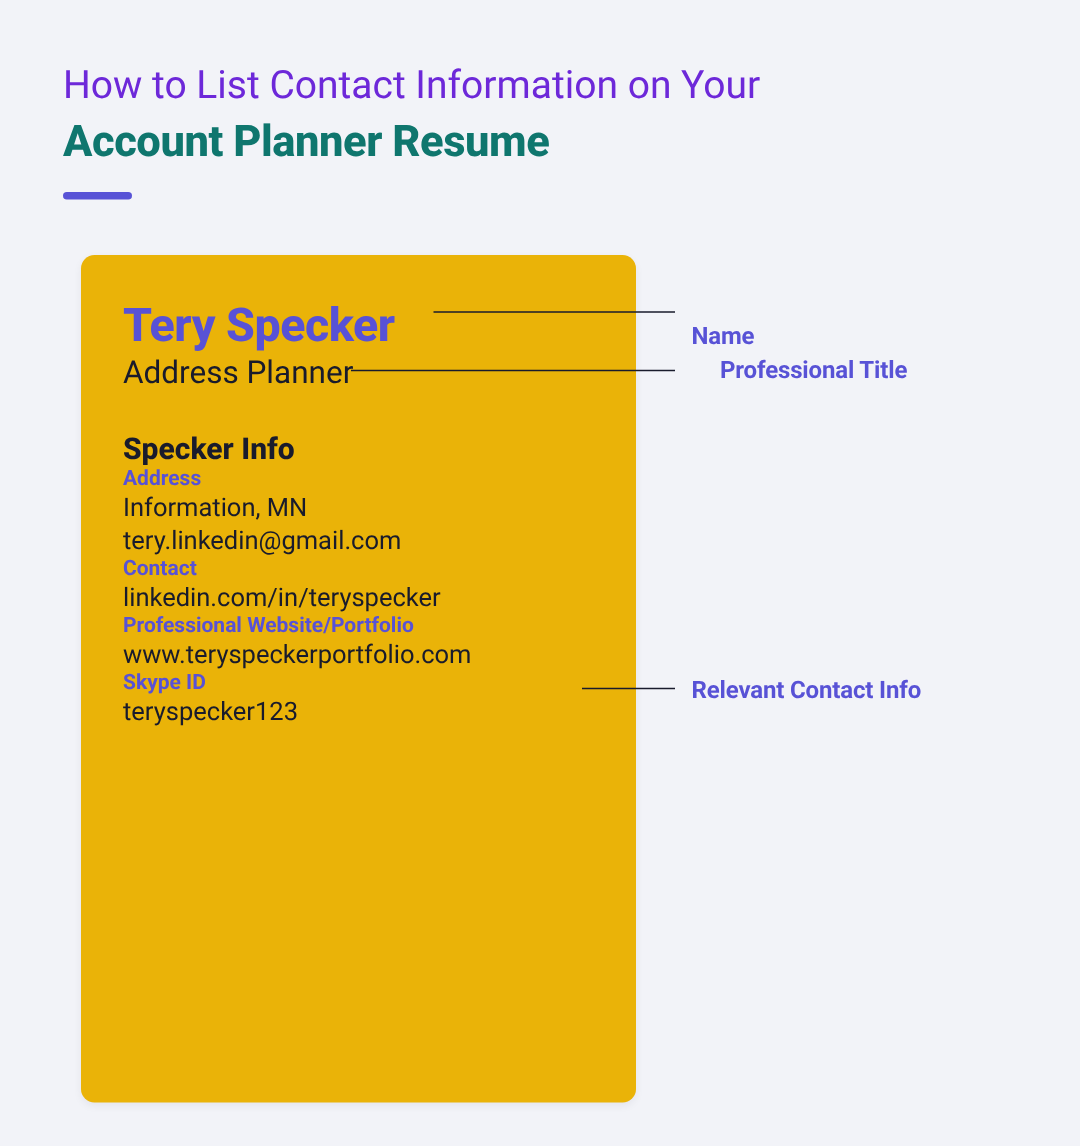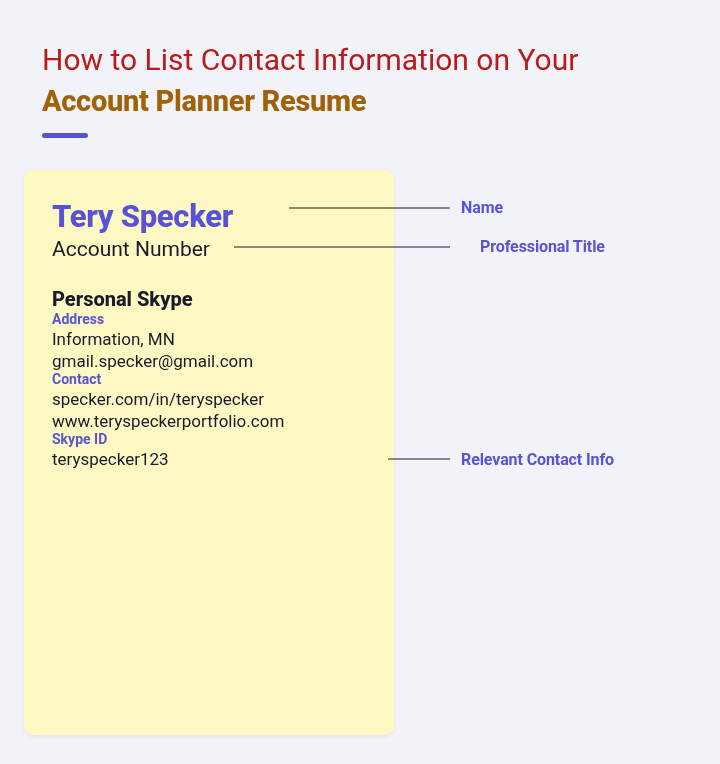--- a/index.html
+++ b/index.html
@@ -7,80 +7,81 @@
       width: 720px;
       height: 764px;
       background: #f2f3f8;
       font-family: -apple-system, BlinkMacSystemFont, "Segoe UI", Roboto, Helvetica, Arial, sans-serif;
       color: #191b2c;
       position: relative;
       overflow: hidden;
     }
     .container { padding: 40px 42px 0; position: relative; }
     .heading-block { margin-bottom: 46px; }
-    .heading-line1 { font-size: 30px; font-weight: 400; color: #b91c1c; line-height: 1.35; }
-    .heading-line2 { font-size: 29px; font-weight: 800; color: #a16207; line-height: 1.3; margin-top: 2px; letter-spacing: -0.3px; }
+    .heading-line1 { font-size: 26px; font-weight: 400; color: #6d28d9; line-height: 1.35; }
+    .heading-line2 { font-size: 29px; font-weight: 800; color: #0f766e; line-height: 1.3; margin-top: 2px; letter-spacing: -0.3px; }
     .accent-underline { width: 46px; height: 5px; background: #5852d6; border-radius: 3px; margin-top: 13px; }
     .card {
       position: absolute;
-      left: 24px;
+      left: 54px;
       top: 170px;
       width: 370px;
       height: 565px;
-      background: #fef9c3;
+      background: #eab308;
       border-radius: 9px;
       box-shadow: 0 2px 6px rgba(20,22,50,0.06);
       padding: 28px 28px 20px;
     }
     .card-name { font-size: 31px; font-weight: 800; color: #5852d6; letter-spacing: -0.3px; }
     .card-title { font-size: 21px; font-weight: 400; color: #191b2c; margin-top: 2px; }
     .card-section-heading { font-size: 20px; font-weight: 800; color: #191b2c; margin-top: 26px; }
     .field { }
     .field-label { font-size: 14px; font-weight: 700; color: #5852d6; }
     .field-value { font-size: 17px; font-weight: 400; color: #191b2c; margin-top: 2px; }
     .annotation {
       position: absolute;
       font-size: 16px;
       font-weight: 700;
       color: #5852d6;
       letter-spacing: -0.1px;
     }
-    .anno-name { left: 461px; top: 198px; }
+    .anno-name { left: 461px; top: 214px; }
     .anno-title { left: 480px; top: 237px; }
     .anno-contact { left: 461px; top: 450px; }
     svg.lines { position: absolute; left: 0; top: 0; width: 720px; height: 764px; pointer-events: none; }
   </style>
 </head>
 <body>
 
 <div class="container">
   <div class="heading-block">
     <div class="heading-line1">How to List Contact Information on Your</div>
     <div class="heading-line2">Account Planner Resume</div>
     <div class="accent-underline"></div>
   </div>
 </div>
 
 <div class="card">
   <div class="card-name">Tery Specker</div>
-  <div class="card-title">Account Number</div>
-  <div class="card-section-heading">Personal Skype</div>
+  <div class="card-title">Address Planner</div>
+  <div class="card-section-heading">Specker Info</div>
 
   <div class="field">
     <div class="field-label">Address</div>
     <div class="field-value">Information, MN</div>
   </div>
   <div class="field">
-    <div class="field-value">gmail.specker@gmail.com</div>
+    <div class="field-value">tery.linkedin@gmail.com</div>
   </div>
   <div class="field">
     <div class="field-label">Contact</div>
-    <div class="field-value">specker.com/in/teryspecker</div>
+    <div class="field-value">linkedin.com/in/teryspecker</div>
   </div>
   <div class="field">
+    <div class="field-label">Professional Website/Portfolio</div>
     <div class="field-value">www.teryspeckerportfolio.com</div>
   </div>
   <div class="field">
     <div class="field-label">Skype ID</div>
     <div class="field-value">teryspecker123</div>
   </div>
 </div>
 
 <div class="annotation anno-name">Name</div>
 <div class="annotation anno-title">Professional Title</div>

